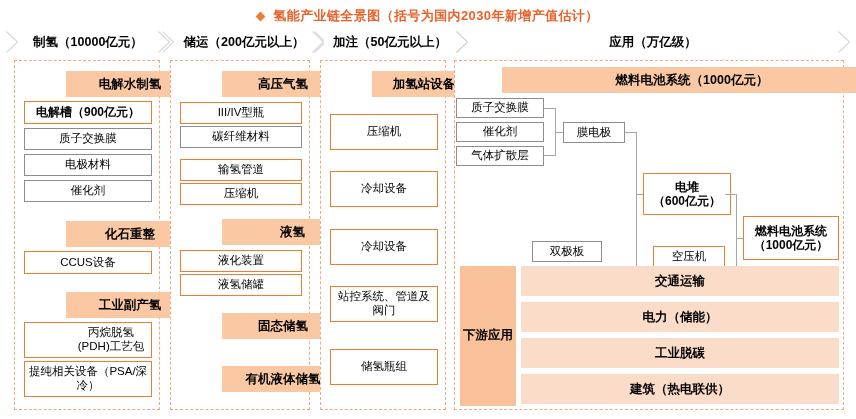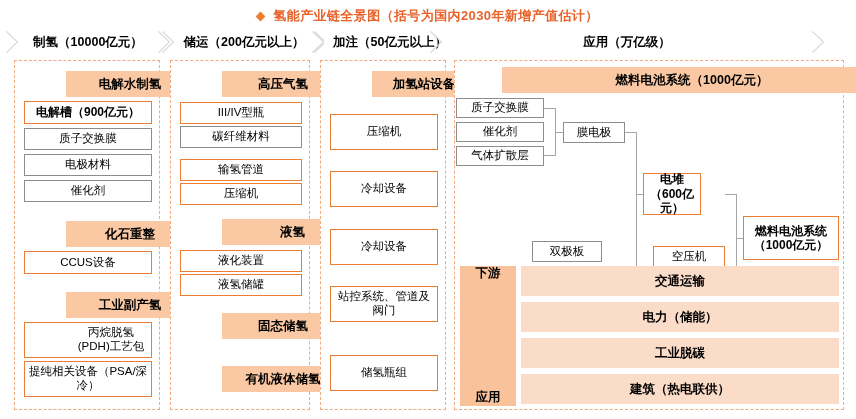--- a/index.html
+++ b/index.html
@@ -155,21 +155,21 @@
         </svg>
     </div>
     <span>加注（50亿元以上）</span>
     <div class="chev right">
       <svg width="12" height="22" viewBox="0 0 12 22">
           <path d="M0.5 0.5 L11.5 11 L0.5 21.5" fill="none" stroke="#D9D9D9" stroke-width="1.2"></path>
         </svg>
     </div>
   </div>
 
-  <div class="tab" style="left:436px;width:370px;font-family:Liberation Mono, monospace;">
+  <div class="tab" style="left:462px;width:370px;font-family:Liberation Mono, monospace;">
     <div class="chev left">
       <svg width="12" height="22" viewBox="0 0 12 22">
           <path d="M0.5 0.5 L11.5 11 L0.5 21.5" fill="none" stroke="#D9D9D9" stroke-width="1.2"></path>
         </svg>
     </div>
     <span>应用（万亿级）</span>
     <div class="chev right">
       <svg width="12" height="22" viewBox="0 0 12 22">
           <path d="M0.5 0.5 L11.5 11 L0.5 21.5" fill="none" stroke="#D9D9D9" stroke-width="1.2"></path>
         </svg>
@@ -206,21 +206,21 @@
   <div class="hdr-box" style="left:9px;top:252px;width:122px;height:26px;">固态储氢</div>
   <div class="hdr-box" style="left:9px;top:305px;width:122px;height:26px;">有机液体储氢</div>
 </div>
 
 <div class="col-frame" style="left:320px;top:60px;width:126px;height:350px;">
   <div class="hdr-box" style="left:9px;top:10px;width:104px;height:26px;">加氢站设备</div>
   <div class="o-box" style="left:9px;top:53px;width:108px;height:36px;">压缩机</div>
   <div class="o-box" style="left:9px;top:110px;width:108px;height:36px;">冷却设备</div>
   <div class="o-box" style="left:9px;top:168px;width:108px;height:36px;">冷却设备</div>
   <div class="o-box" style="left:9px;top:225px;width:108px;height:36px;">站控系统、管道及阀门</div>
-  <div class="o-box" style="left:9px;top:294px;width:108px;height:36px;">储氢瓶组</div>
+  <div class="o-box" style="left:9px;top:288px;width:108px;height:36px;">储氢瓶组</div>
 </div>
 
 <div class="col-frame" style="left:454px;top:60px;width:390px;height:350px;">
 
   <div class="hdr-box" style="left:5px;top:6px;width:380px;height:26px;">燃料电池系统（1000亿元）</div>
 
   <div class="g-box" style="left:1px;top:37px;width:88px;height:20px;">质子交换膜</div>
   <div class="g-box" style="left:1px;top:61px;width:88px;height:20px;">催化剂</div>
   <div class="g-box" style="left:1px;top:85px;width:88px;height:20px;">气体扩散层</div>
 
@@ -228,37 +228,37 @@
   <div class="conn" style="left:101px;top:71px;width:8px;height:0;border-width:1px 0 0 0;"></div>
 
   <div class="g-box" style="left:108px;top:61px;width:62px;height:21px;">膜电极</div>
 
   <div class="g-box" style="left:77px;top:180px;width:70px;height:21px;">双极板</div>
   <div class="g-box" style="left:77px;top:207px;width:70px;height:21px;">其它部件</div>
 
   <div class="conn" style="left:170px;top:71px;width:12px;height:147px;border-width:1px 1px 1px 0;"></div>
   <div class="conn" style="left:182px;top:133px;width:7px;height:0;border-width:1px 0 0 0;"></div>
 
-  <div class="o-box bold" style="left:188px;top:112px;width:58px;height:42px;flex-direction:column;">
+  <div class="o-box bold" style="left:188px;top:112px;width:88px;height:42px;flex-direction:column;">
     <span>电堆</span>
     <span>（600亿元）</span>
   </div>
 
   <div class="o-box" style="left:198px;top:185px;width:72px;height:22px;">空压机</div>
   <div class="o-box" style="left:198px;top:211px;width:72px;height:22px;">循环泵</div>
 
   <div class="conn" style="left:270px;top:133px;width:12px;height:89px;border-width:1px 1px 1px 0;"></div>
   <div class="conn" style="left:282px;top:177px;width:7px;height:0;border-width:1px 0 0 0;"></div>
 
   <div class="o-box bold" style="left:288px;top:155px;width:96px;height:44px;flex-direction:column;">
     <span>燃料电池系统</span>
     <span>（1000亿元）</span>
   </div>
 
-  <div class="side-band" style="left:5px;top:205px;width:56px;height:140px;flex-direction:column;justify-content:space-between;">
+  <div class="side-band" style="left:5px;top:205px;width:56px;height:140px;">
     <span>下游</span>
     <span>应用</span>
   </div>
 
   <div class="app-band" style="left:66px;top:205px;width:318px;height:30px;">交通运输</div>
   <div class="app-band" style="left:66px;top:241px;width:318px;height:30px;">电力（储能）</div>
   <div class="app-band" style="left:66px;top:277px;width:318px;height:30px;">工业脱碳</div>
   <div class="app-band" style="left:66px;top:313px;width:318px;height:30px;">建筑（热电联供）</div>
 </div>
 

